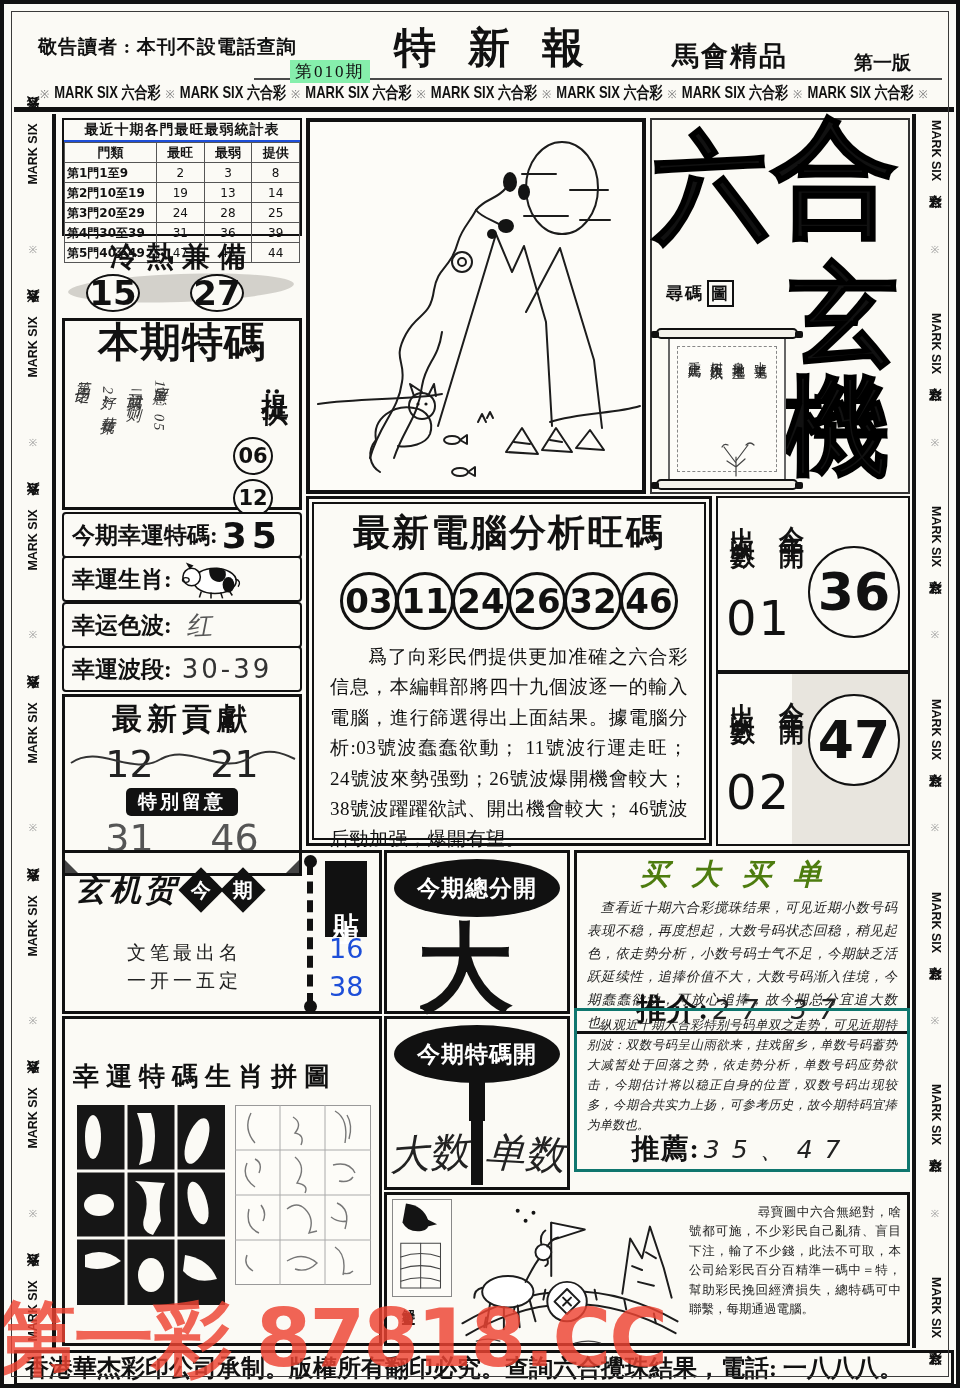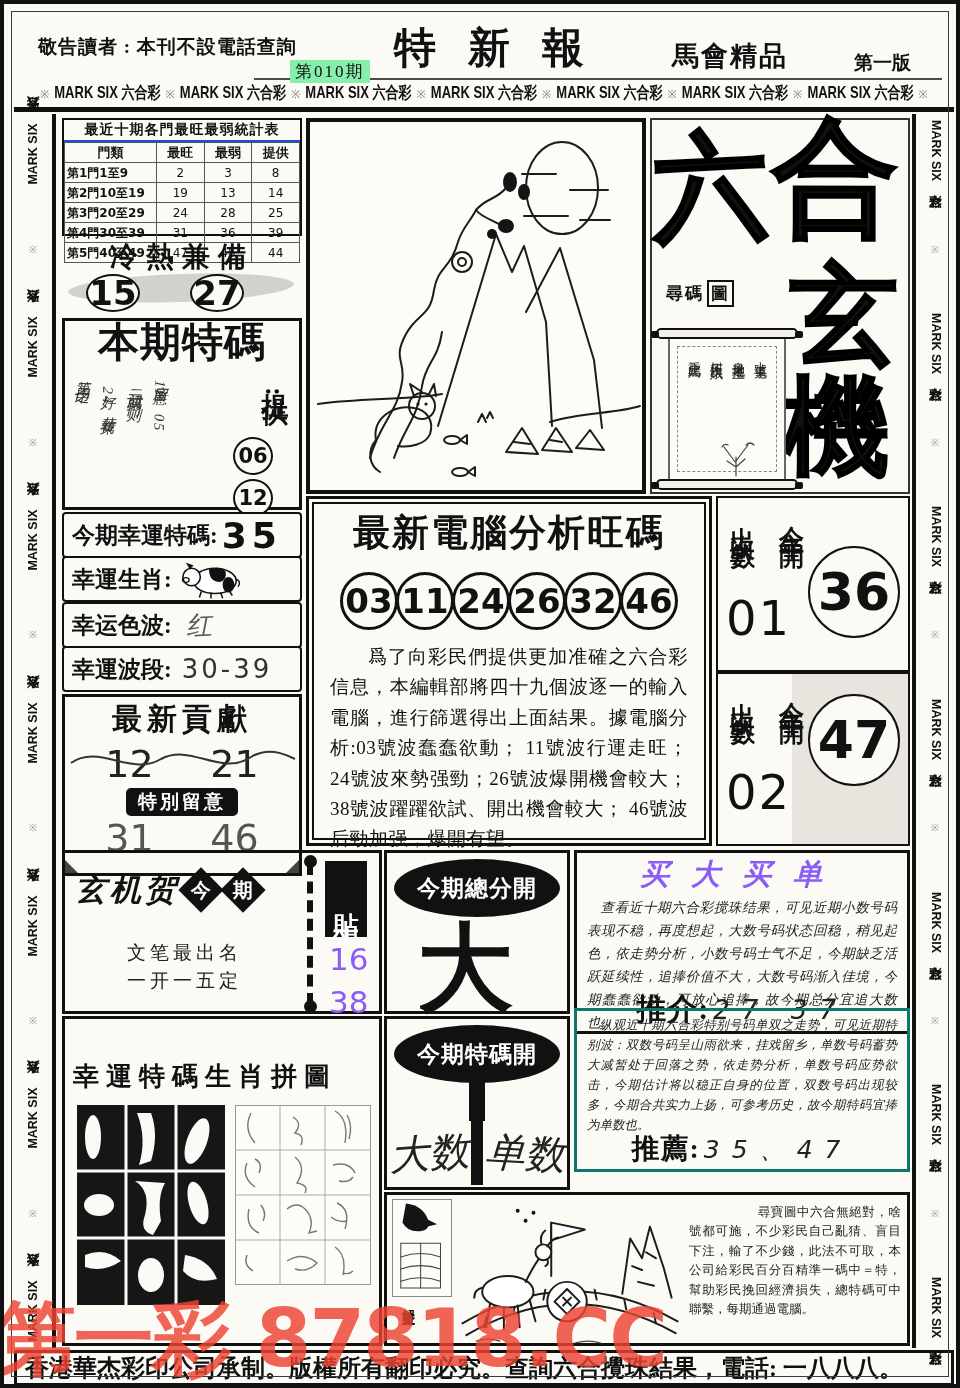--- a/index.html
+++ b/index.html
@@ -87,21 +87,21 @@
   #xuanji-box { left:58px; top:846px; width:320px; height:164px; border:3px solid #111; }
   .xj-titlerow { position:absolute; left:10px; top:16px; display:flex; align-items:center; }
   .xj-title { font-size:31px; font-weight:900; font-style:italic; letter-spacing:4px; white-space:nowrap; }
   .diamond { width:32px; height:32px; background:#111; transform:rotate(45deg); display:flex; align-items:center; justify-content:center; margin:0 5px; }
   .diamond span { transform:rotate(-45deg); color:#fff; font-size:20px; font-weight:900; }
   .xj-text { position:absolute; left:62px; top:86px; font-size:19px; letter-spacing:4px; line-height:1.45; text-align:center; color:#222; }
   .xj-dash { position:absolute; left:242px; top:10px; height:142px; border-left:6px dashed #111; }
   .xj-dash::before, .xj-dash::after { content:""; position:absolute; left:-9px; width:13px; height:13px; background:#111; border-radius:50%; }
   .xj-dash::before { top:-8px; } .xj-dash::after { bottom:-8px; }
   .xj-tip { position:absolute; left:260px; top:8px; width:42px; height:76px; background:#111; color:#fff; display:flex; align-items:center; justify-content:center; writing-mode:vertical-rl; font-size:25px; font-weight:900; letter-spacing:6px; }
-  .xj-tips { position:absolute; left:264px; top:85px; font-size:31px; line-height:1.4; color:#8b5cf6; }
+  .xj-tips { position:absolute; left:264px; top:77px; font-size:27px; line-height:1.4; color:#1d4ed8; }
   .xj-tips span { display:block; }
 
   
   #puzzle-box { left:58px; top:1012px; width:320px; height:330px; border:3px solid #111; }
   .pz-title { position:absolute; left:8px; top:40px; font-size:26px; font-weight:700; letter-spacing:7px; white-space:nowrap; }
   .pz-dark { position:absolute; left:12px; top:86px; }
   .pz-light { position:absolute; left:170px; top:86px; }
 
   
   #drawing-box { left:302px; top:114px; width:340px; height:376px; border:4px solid #111; background:#fdfcf8; }
@@ -149,21 +149,21 @@
   .oval { width:166px; height:58px; background:#111; border-radius:50%; color:#fff; display:flex; align-items:center; justify-content:center; font-size:23px; font-weight:900; letter-spacing:1px; margin:6px auto 0; white-space:nowrap; }
   .ts-value { font-size:96px; font-weight:700; margin:4px 0 0 30px; line-height:1; }
   .op-stem { width:16px; height:44px; background:#111; margin:-6px auto 0; }
   .op-row { display:flex; align-items:center; height:64px; }
   .op-row .op-word { flex:1; font-size:40px; font-style:italic; color:#222; text-align:center; white-space:nowrap; }
   .op-l { transform:rotate(-4deg); } .op-r { transform:rotate(3deg); }
   .op-div { width:12px; height:78px; background:#111; margin-top:-14px; }
 
   
   #buybig-box { left:570px; top:846px; width:336px; height:184px; border:3px solid #111; }
-  .bb-title { text-align:center; font-size:29px; font-style:italic; font-weight:700; letter-spacing:22px; margin-top:2px; white-space:nowrap; color:#8b5cf6; }
+  .bb-title { text-align:center; font-size:29px; font-style:italic; font-weight:700; letter-spacing:22px; margin-top:2px; white-space:nowrap; color:#4d7c0f; }
   .bb-body { padding:2px 10px 0; font-size:13.5px; font-style:italic; color:#222; line-height:1.7; text-indent:1em; text-align:justify; }
   .tui-row { position:absolute; bottom:1px; left:0; right:0; text-align:center; white-space:nowrap; }
   .tui-label { font-size:30px; font-weight:900; font-style:normal; letter-spacing:1px; }
   .tui-val { font-size:26px; font-style:italic; letter-spacing:12px; color:#222; }
   #sptext-box { left:570px; top:1004px; width:336px; height:164px; border:3px solid #0f766e; }
   .st-body { padding:4px 10px 0; font-size:12.5px; font-style:italic; color:#222; line-height:1.6; text-indent:1em; text-align:justify; }
   #sptext-box .tui-label { font-size:28px; }
   #sptext-box .tui-val { font-size:25px; }
 
   

